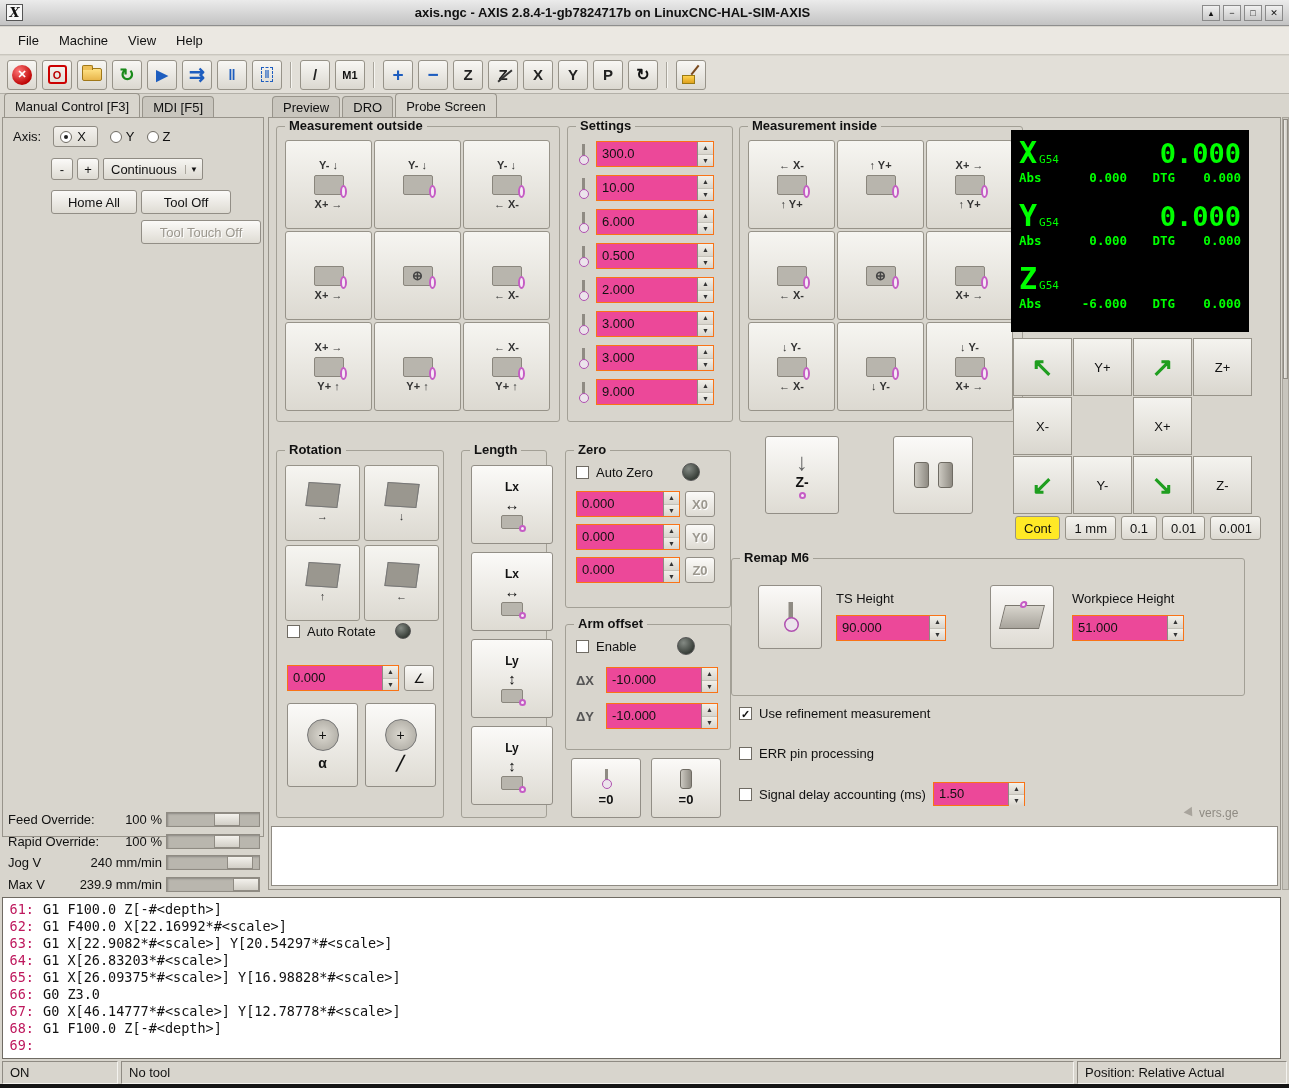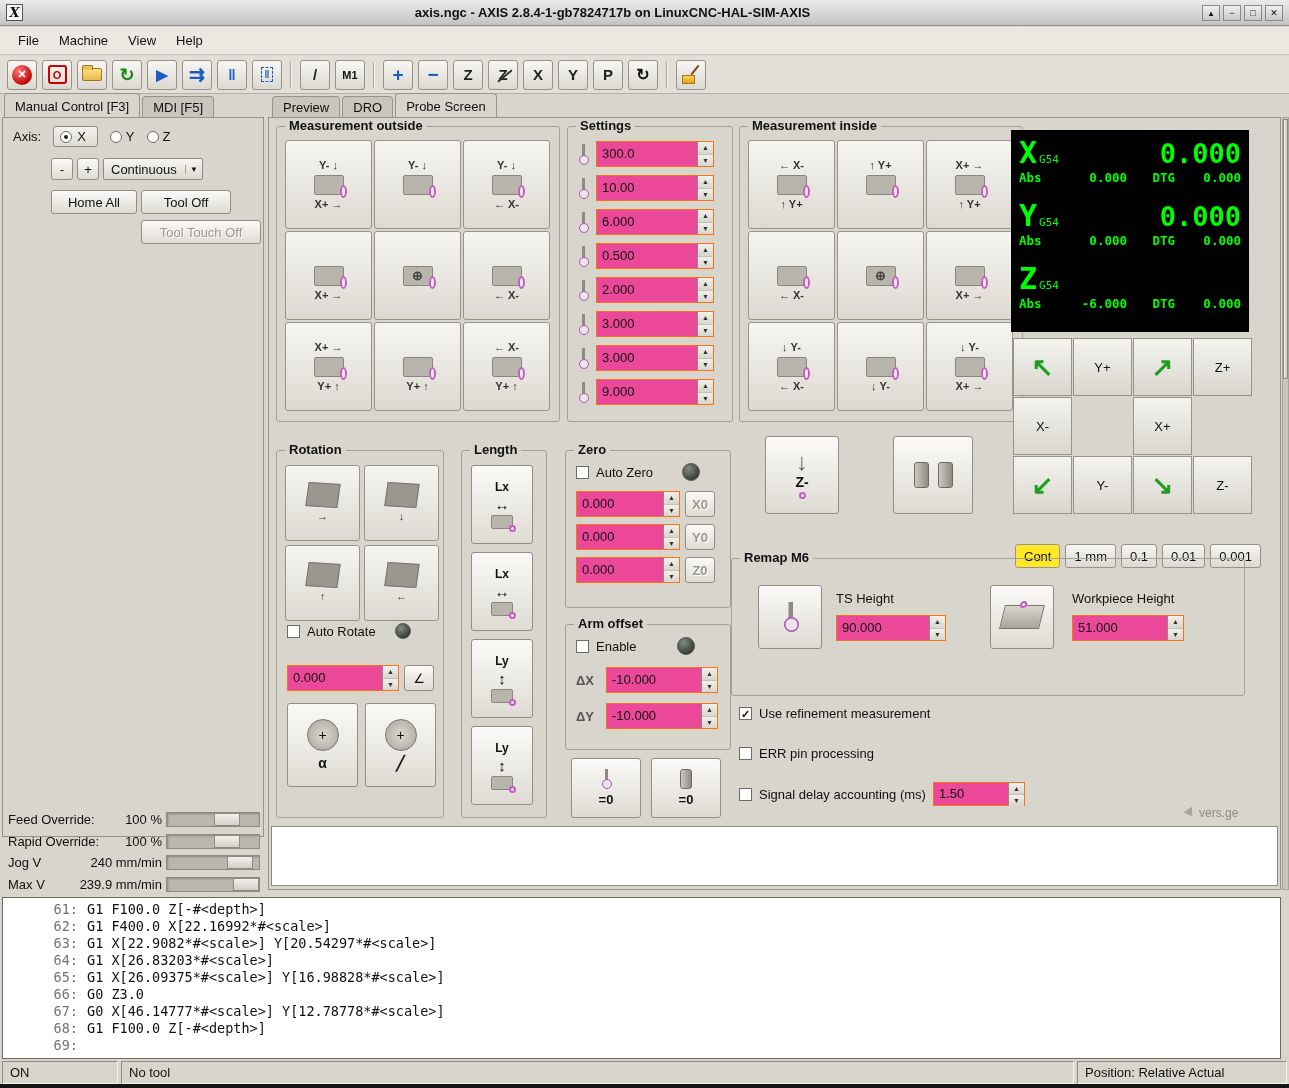--- a/index.html
+++ b/index.html
@@ -129,38 +129,38 @@
   .dro-sub .l2 { width:48px; text-align:right; } .dro-sub .v2 { width:66px; text-align:right; }
 
   
   #jogpad { position:absolute; left:744px; top:220px; display:grid; grid-template-columns:repeat(4,59px);
     grid-auto-rows:58px; gap:1px; }
   .jcell { border:1px solid #979389; background:linear-gradient(#f4f3ef,#d9d6ce);
     display:flex; align-items:center; justify-content:center; }
   .jcell.diag { color:#1f9e1f; font-size:26px; font-weight:bold; }
   .jcell.blank { border:none; background:transparent; }
 
-  #incs { position:absolute; left:746px; top:426px; display:flex; gap:5px; }
+  #incs { position:absolute; left:746px; top:398px; display:flex; gap:5px; }
   .inc { height:24px; padding:0 8px; border:1px solid #979389; border-radius:3px;
     background:linear-gradient(#f6f5f1,#dcd9d1); display:flex; align-items:center; }
   .inc.active { background:#ffe926; }
 
   
   .rgrid { position:absolute; left:8px; top:14px; display:grid; grid-template-columns:repeat(2,75px);
     grid-auto-rows:76px; gap:4px; }
   .rshape { width:32px; height:24px; background:#9a978f; border:1px solid #777; transform:skew(-8deg,4deg); }
   .chkrow { position:absolute; display:flex; align-items:center; gap:7px; }
   .chk { width:13px; height:13px; background:#fff; border:1px solid #6f6b63; flex:none;
     display:flex; align-items:center; justify-content:center; font-size:11px; font-weight:bold; line-height:0; }
   .led { width:16px; height:16px; border-radius:50%; border:1px solid #555; flex:none;
     background:radial-gradient(circle at 35% 30%, #848a84, #353b35 75%); }
   .rcirc { width:32px; height:32px; border-radius:50%; border:1px solid #777;
     background:radial-gradient(#dcd9d1,#a6a39b); display:flex; align-items:center; justify-content:center; font-size:14px; }
   .lcol { position:absolute; left:9px; top:14px; display:flex; flex-direction:column; gap:8px; }
-  .lbtn { width:62px; height:79px; flex-direction:column; gap:2px; font-weight:bold; font-size:12px; }
+  .lbtn { width:82px; height:79px; flex-direction:column; gap:2px; font-weight:bold; font-size:12px; }
   .zcol { position:absolute; left:10px; top:40px; display:flex; flex-direction:column; gap:7px; }
   .zrow { display:flex; gap:5px; }
   .zbtn { width:30px; height:26px; font-weight:bold; }
   .dlt { width:26px; color:#555; font-weight:bold; }
 
   .mini-probe { width:12px; height:20px; position:relative; }
   .mini-probe::before { content:""; position:absolute; left:5px; top:0; width:3px; height:11px; background:#8f8b83; }
   .mini-probe::after { content:""; position:absolute; left:2px; top:10px; width:8px; height:8px;
     border-radius:50%; background:#ece4ec; border:1px solid #b050b0; }
   .cyl { width:15px; height:26px; background:linear-gradient(90deg,#ccc9c1,#8f8b83);
@@ -173,21 +173,21 @@
   #plog { position:absolute; left:2px; top:708px; width:1007px; height:60px; background:#fff;
     border:1px solid #8f8b83; font-family:"DejaVu Sans Mono", monospace; font-size:12.5px;
     line-height:18px; padding:1px 6px; white-space:pre; overflow:hidden; }
   #rsb { position:absolute; left:1282px; top:117px; width:7px; height:773px; background:#c8c5bd; border:1px solid #a8a49b; }
   #rsb .thumb { position:absolute; left:0; top:1px; width:5px; height:260px;
     background:linear-gradient(90deg,#efede8,#ccc9c1); border:1px solid #8f8b83; }
   #gcode { position:absolute; left:2px; top:897px; width:1279px; height:162px; background:#fff;
     border:1px solid #6f6b63; font-family:"DejaVu Sans Mono", monospace; font-size:13.5px;
     line-height:17px; padding:3px 0; overflow:hidden; }
   .gl { display:flex; }
-  .gn { width:84px; text-align:right; color:#737373; padding-right:9px; flex:none; }
+  .gn { width:40px; text-align:right; color:#be185d; padding-right:9px; flex:none; }
   #statusbar { position:absolute; left:2px; top:1061px; width:1285px; height:23px; display:flex; gap:3px; }
   .sbox { border:1px solid; border-color:#8f8b83 #f4f3ef #f4f3ef #8f8b83; padding:3px 7px; background:#d8d5cd; }
   #bstrip { position:absolute; left:0; top:1084px; width:1289px; height:4px; background:#151515; }
 
   .lab { white-space:nowrap; }
 </style>
 </head>
 <body>
 
 <div id="titlebar">

